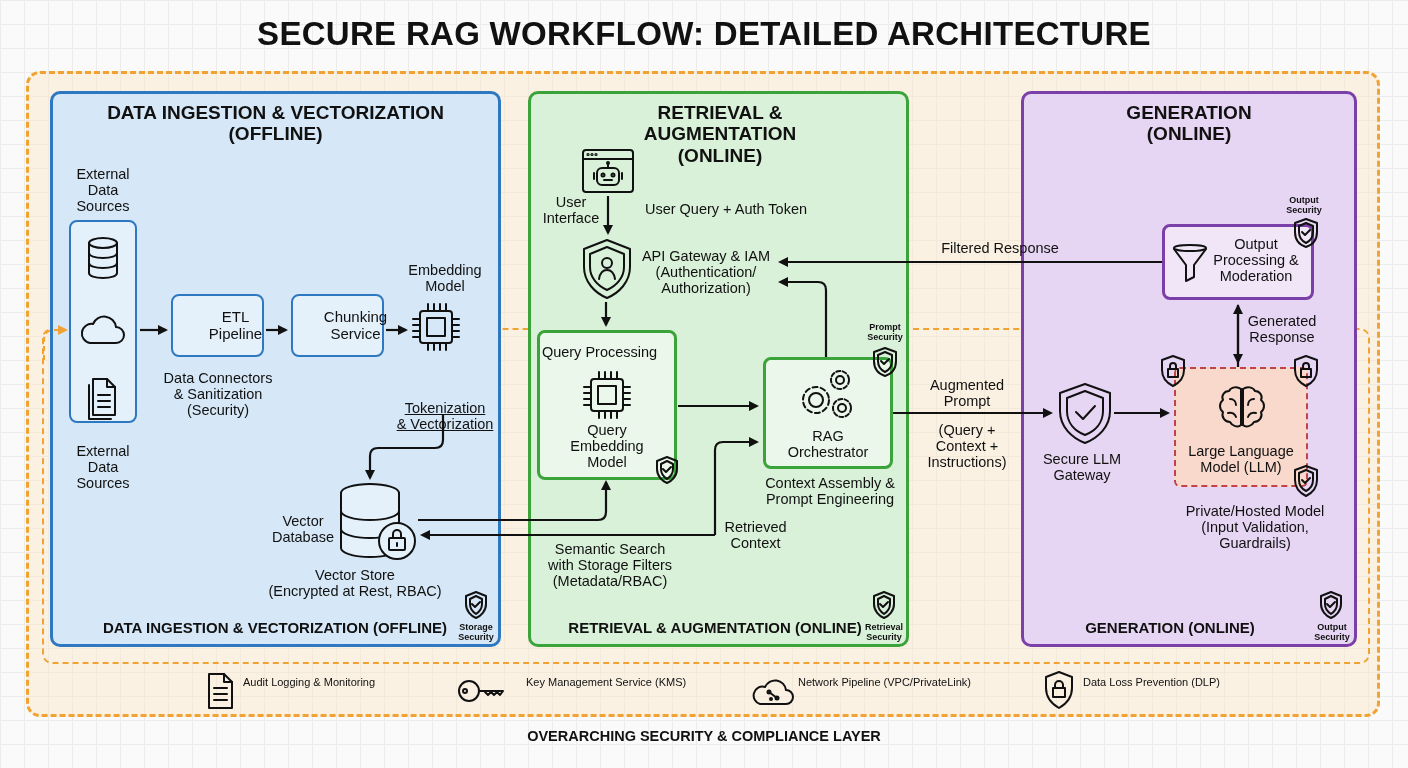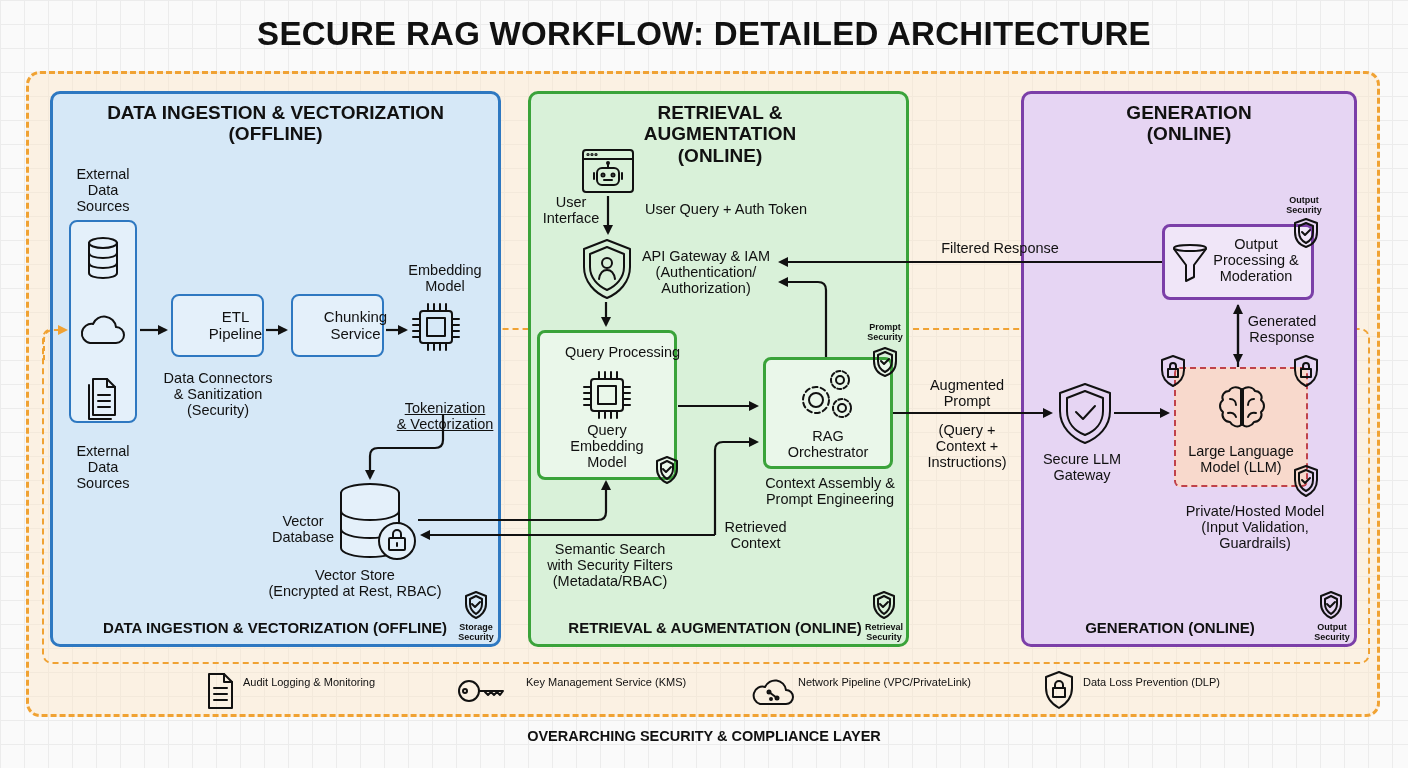--- a/index.html
+++ b/index.html
@@ -137,21 +137,21 @@
   <path d="M27 2l23 9v18c0 15-11 26-23 31C15 55 4 44 4 29V11z"></path>
     <path d="M27 9l17 7v13c0 11-8 19-17 23-9-4-17-12-17-23V16z"></path>
   <circle cx="27" cy="25" r="5"></circle>
     <path d="M19 41c1-6 4-9 8-9s7 3 8 9"></path>
 </svg>
 <div class="t lbl" style="left:636px;top:248px;width:140px;">API Gateway &amp; IAM
 (Authentication/
 Authorization)</div>
 
 <div class="box b-green" style="left:537px;top:330px;width:140px;height:150px;"></div>
-<div class="t lbl" style="left:560px;top:344px;width:125px;">Query Processing</div>
+<div class="t lbl" style="left:537px;top:344px;width:125px;">Query Processing</div>
 <svg class="ic" style="left:581px;top:369px" width="52" height="52">
   <rect x="10" y="10" width="32" height="32" rx="3"></rect>
     <rect x="17" y="17" width="18" height="18"></rect>
   <path d="M18 3v7M24 3v7M30 3v7M36 3v7M18 42v7M24 42v7M30 42v7M36 42v7M3 18h7M3 24h7M3 30h7M3 36h7M42 18h7M42 24h7M42 30h7M42 36h7"></path>
 </svg>
 <div class="t lbl" style="left:557px;top:422px;width:100px;">Query
 Embedding
 Model</div>
 <svg class="ic" style="left:654px;top:455px" width="26" height="30">
   <path d="M13 2l10 4v8c0 7-5 12-10 14C8 26 3 21 3 14V6z"></path>
@@ -175,21 +175,21 @@
 <div class="t small" style="left:862px;top:322px;width:46px;">Prompt
 Security</div>
 <svg class="ic" style="left:871px;top:346px" width="28" height="32">
   <path d="M14 2l11 4v9c0 8-5 13-11 15C8 28 3 23 3 15V6z"></path>
     <path d="M14 6l7 3v6c0 5-3 9-7 11-4-2-7-6-7-11V9z"></path>
     <path d="M10 15l3 3 5-5"></path>
 </svg>
 <div class="t lbl" style="left:713px;top:519px;width:85px;">Retrieved
 Context</div>
 <div class="t lbl" style="left:530px;top:541px;width:160px;">Semantic Search
-with Security Filters
+with Storage Filters
 (Metadata/RBAC)</div>
 <div class="t sec-foot" style="left:560px;top:620px;width:310px;">RETRIEVAL &amp; AUGMENTATION (ONLINE)</div>
 <svg class="ic" style="left:871px;top:590px" width="26" height="30">
   <path d="M13 2l10 4v8c0 7-5 12-10 14C8 26 3 21 3 14V6z"></path>
     <path d="M13 6l6 3v5c0 5-3 8-6 10-3-2-6-5-6-10V9z"></path>
     <path d="M9 14l3 3 5-5"></path>
 </svg>
 <div class="t small" style="left:860px;top:622px;width:48px;">Retrieval
 Security</div>
 

